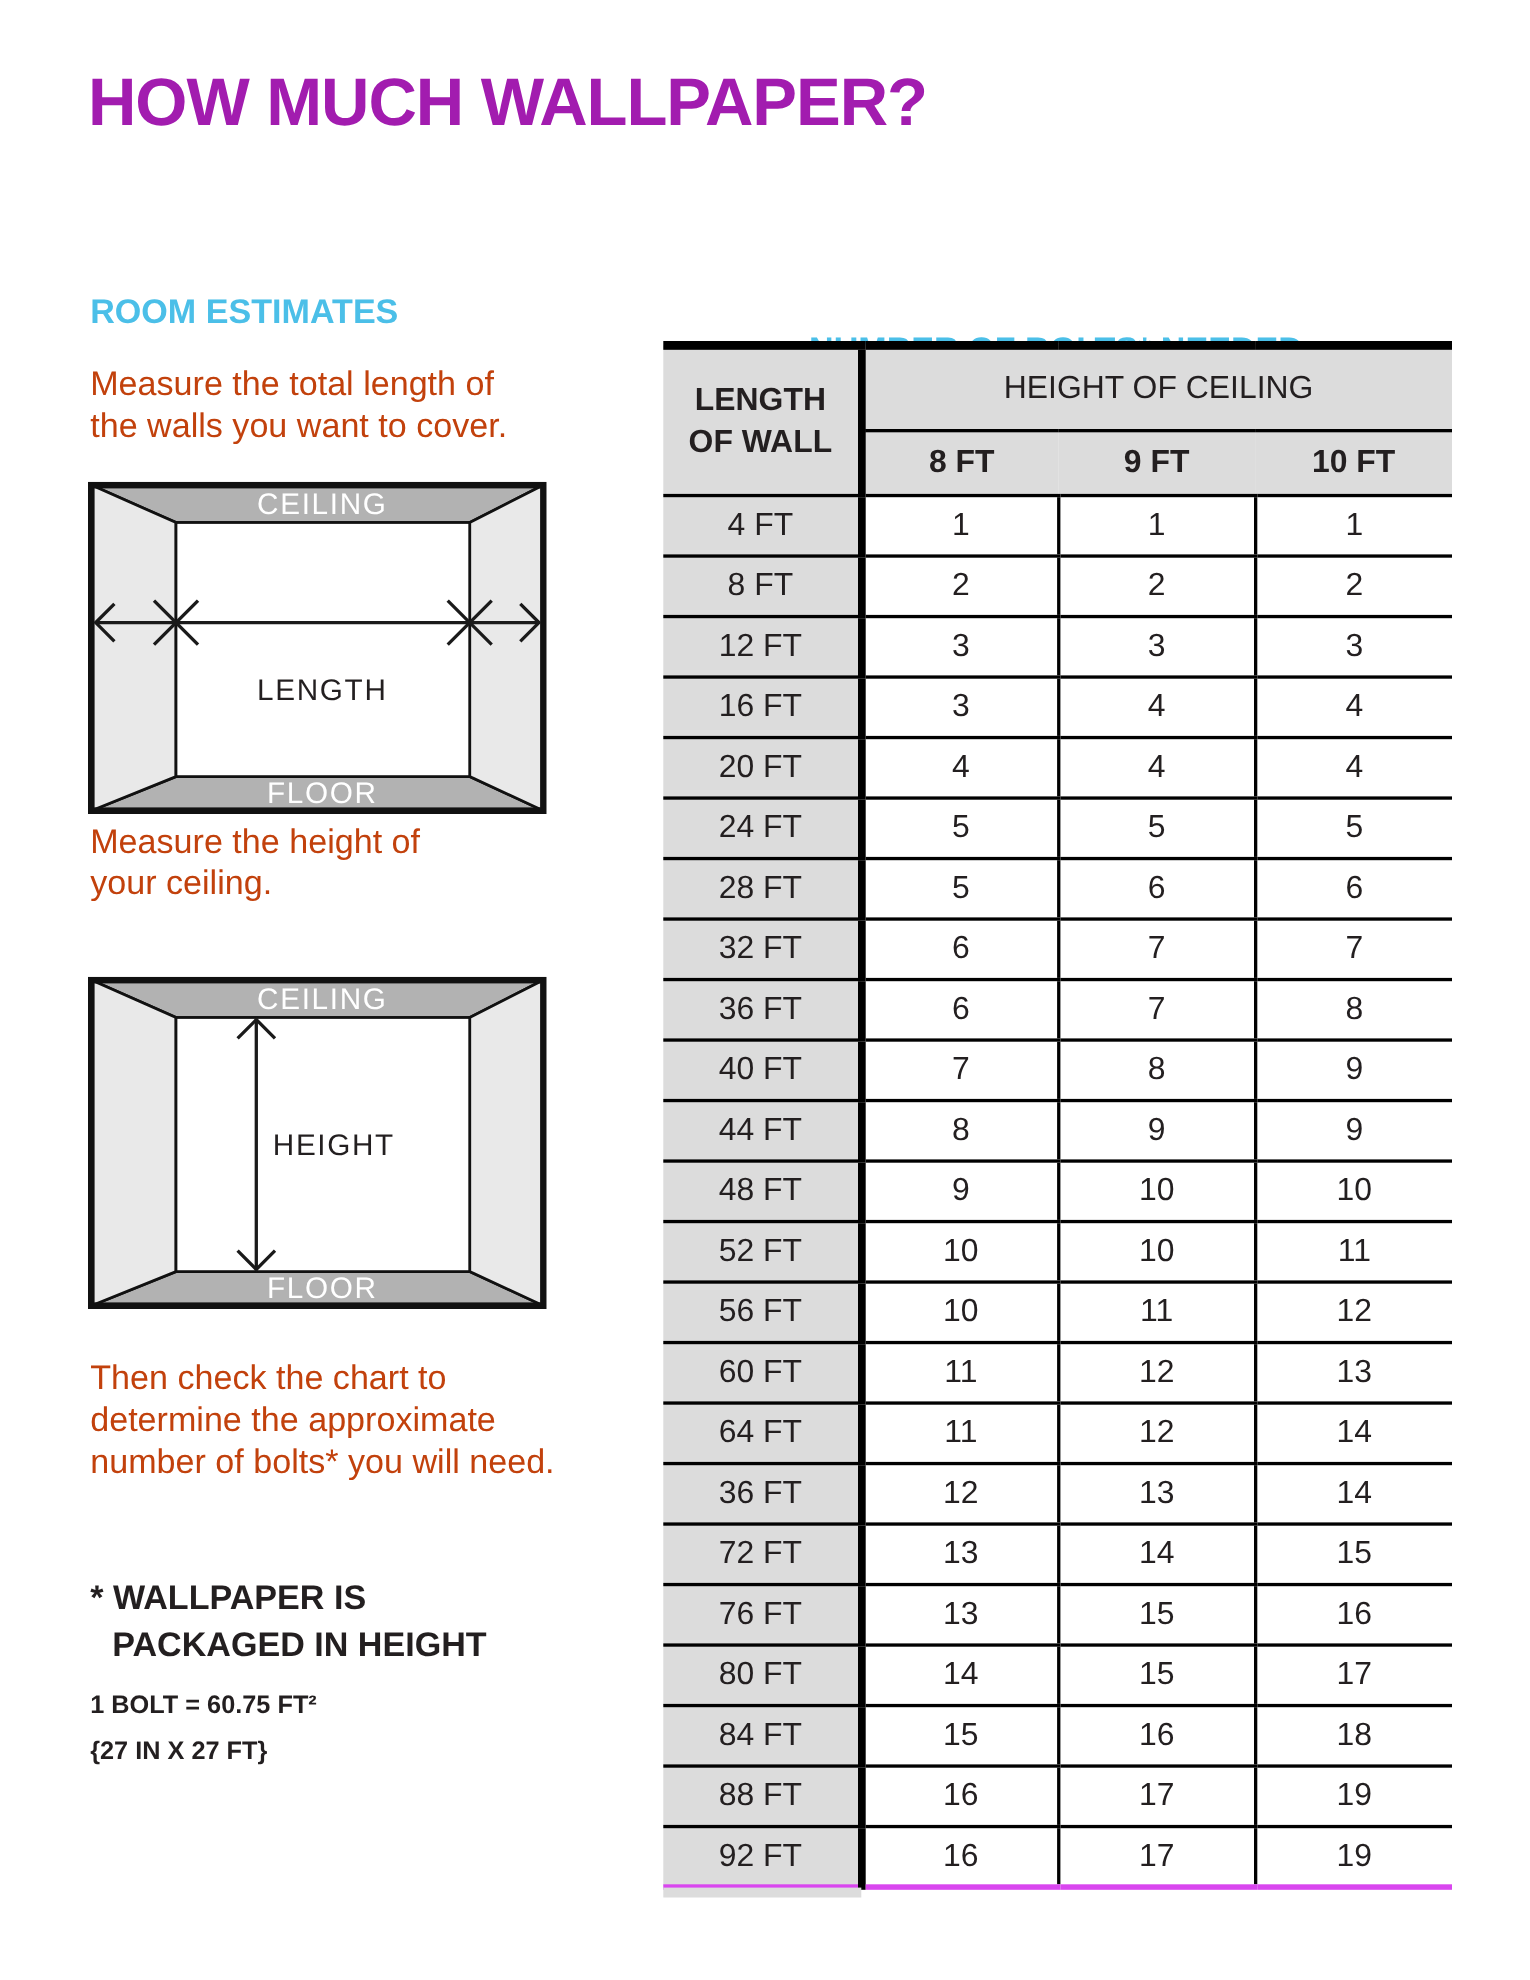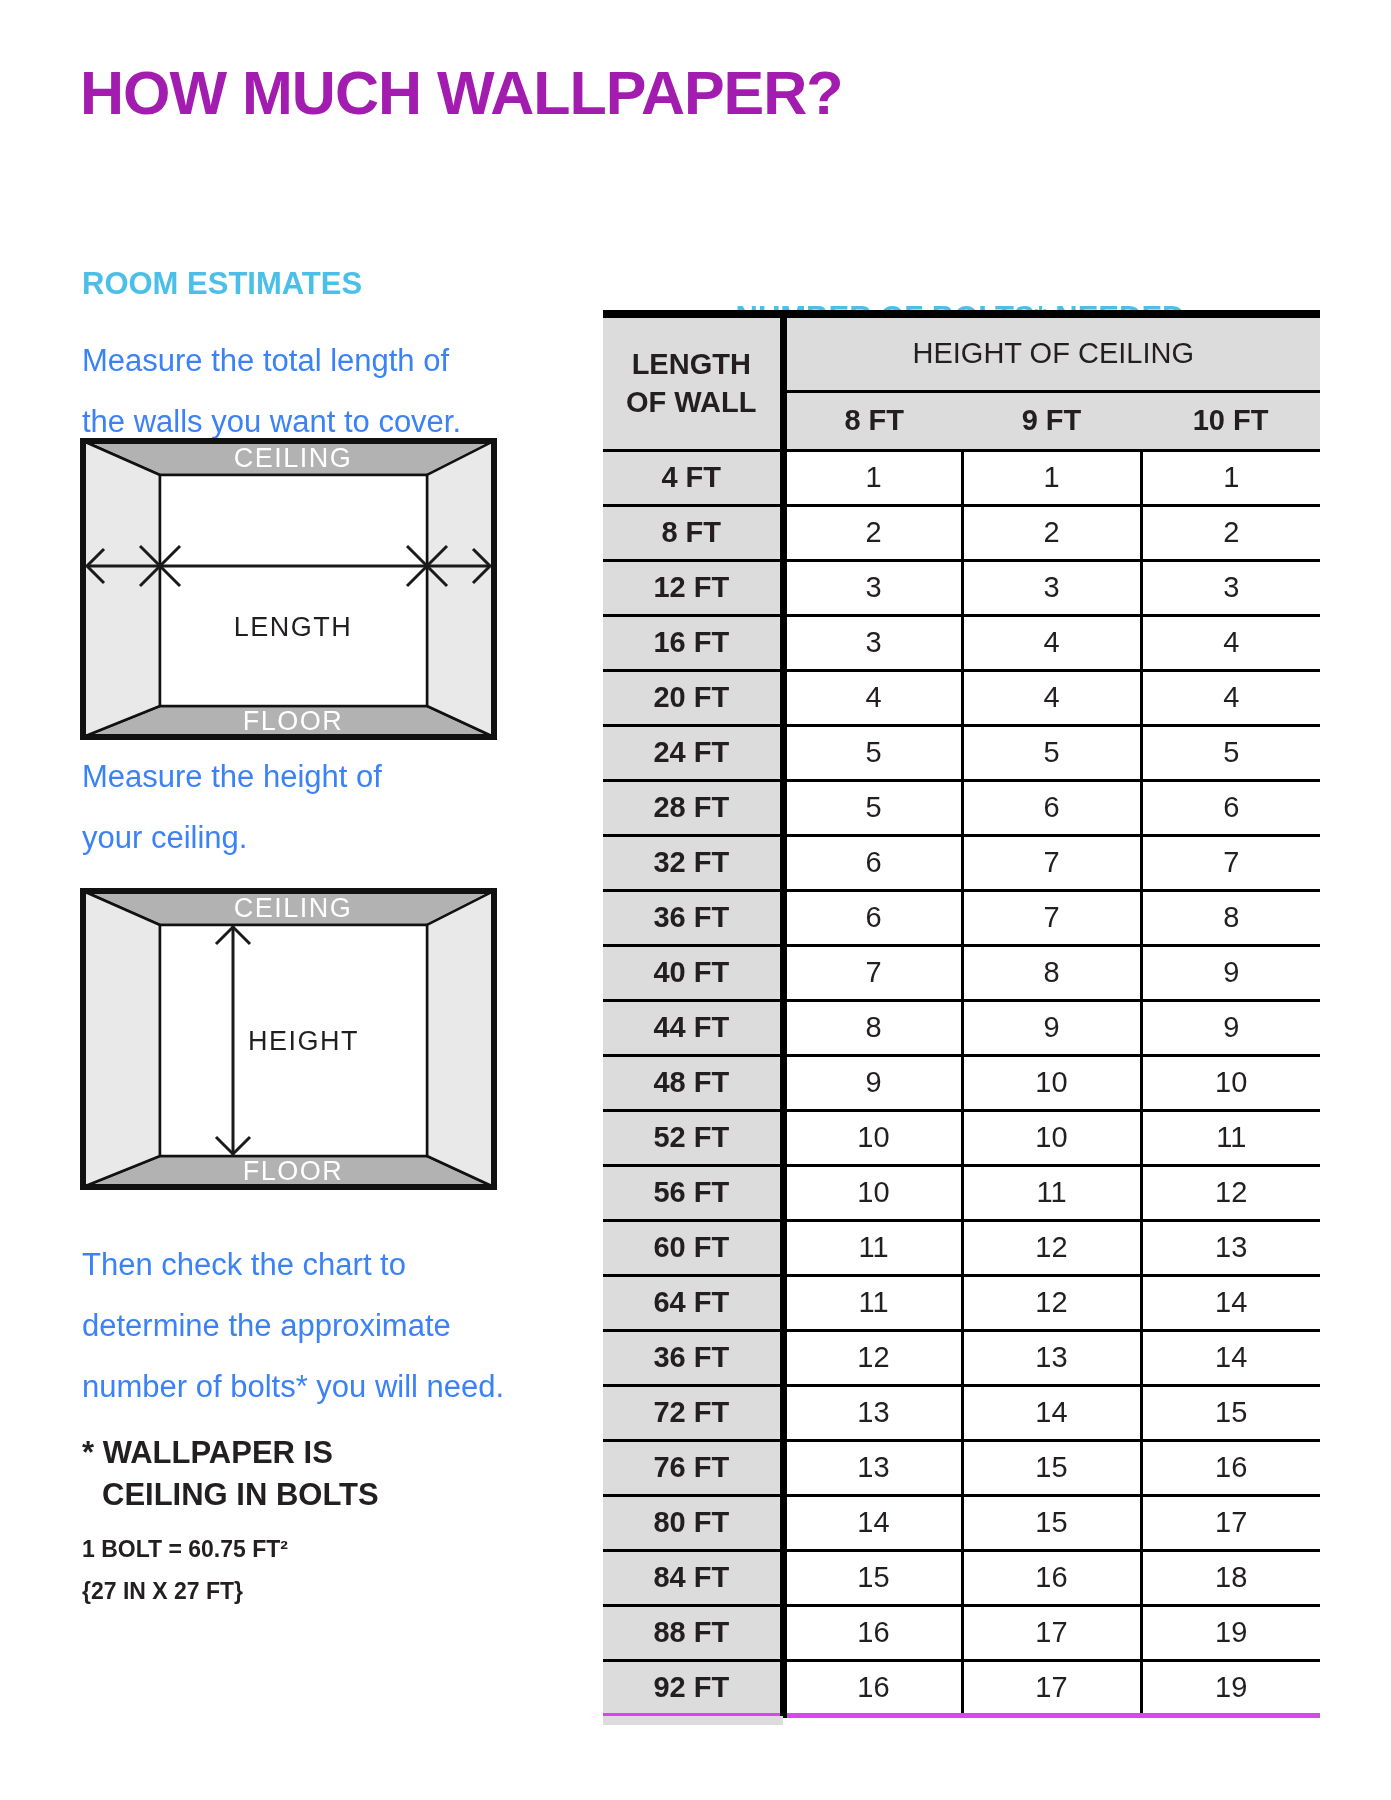--- a/index.html
+++ b/index.html
@@ -25,23 +25,23 @@
     font-size: 31px;
     font-weight: bold;
     color: #4bbfe8;
   }
   .room-estimates-heading { left: 82px; top: 266px; }
   .bolts-heading { left: 603px; top: 264px; width: 714px; text-align: center; margin-top: 36px; }
 
   .para {
     left: 82px;
     font-size: 31px;
-    line-height: 61px;
+    line-height: 38px;
     white-space: pre-line;
-    color: #3b82f6;
+    color: #c2410c;
   }
   .para1 { top: 330px; }
   .para2 { top: 746px; }
   .para3 { top: 1234px; }
 
   .footnote {
     left: 82px; top: 1432px;
     font-size: 31px;
     line-height: 42px;
     font-weight: bold;
@@ -98,21 +98,21 @@
   .th-sub {
     background: #dcdcdc;
     height: 59px;
     border-bottom: 3px solid #000;
     font-weight: bold;
   }
   .th-rowlabel {
     background: #dcdcdc;
     border-right: 7px solid #000;
     border-bottom: 3px solid #000;
-    font-weight: bold;
+    font-weight: normal;
     font-size: 28px;
   }
   .bolt-table td {
     background: #ffffff;
     border-bottom: 3px solid #000;
     height: 55px;
   }
   .bolt-table td + td { border-left: 3px solid #000; }
   .bolt-table tr:last-child td,
   .bolt-table tr:last-child th { border-bottom: 5px solid #d946ef; }
@@ -172,21 +172,21 @@
     <polyline points="136,249 153,266 170,249"></polyline>
   </g>
   <text class="dim-label" x="168" y="162" text-anchor="start">HEIGHT</text>
 </svg>
 
 <div class="abs para para3">Then check the chart to
 determine the approximate
 number of bolts* you will need.</div>
 
 <div class="abs footnote">* WALLPAPER IS
-CEILING IN BOLTS</div>
+PACKAGED IN HEIGHT</div>
 
 <div class="abs bolt-info">1 BOLT = 60.75 FT²
 {27 IN X 27 FT}</div>
 
 <div class="abs section-heading bolts-heading">NUMBER OF BOLTS* NEEDED</div>
 
 <table class="abs bolt-table">
   <tbody>
     <tr>
       <th class="c0 th-top th-lenwall" rowspan="2">LENGTH

